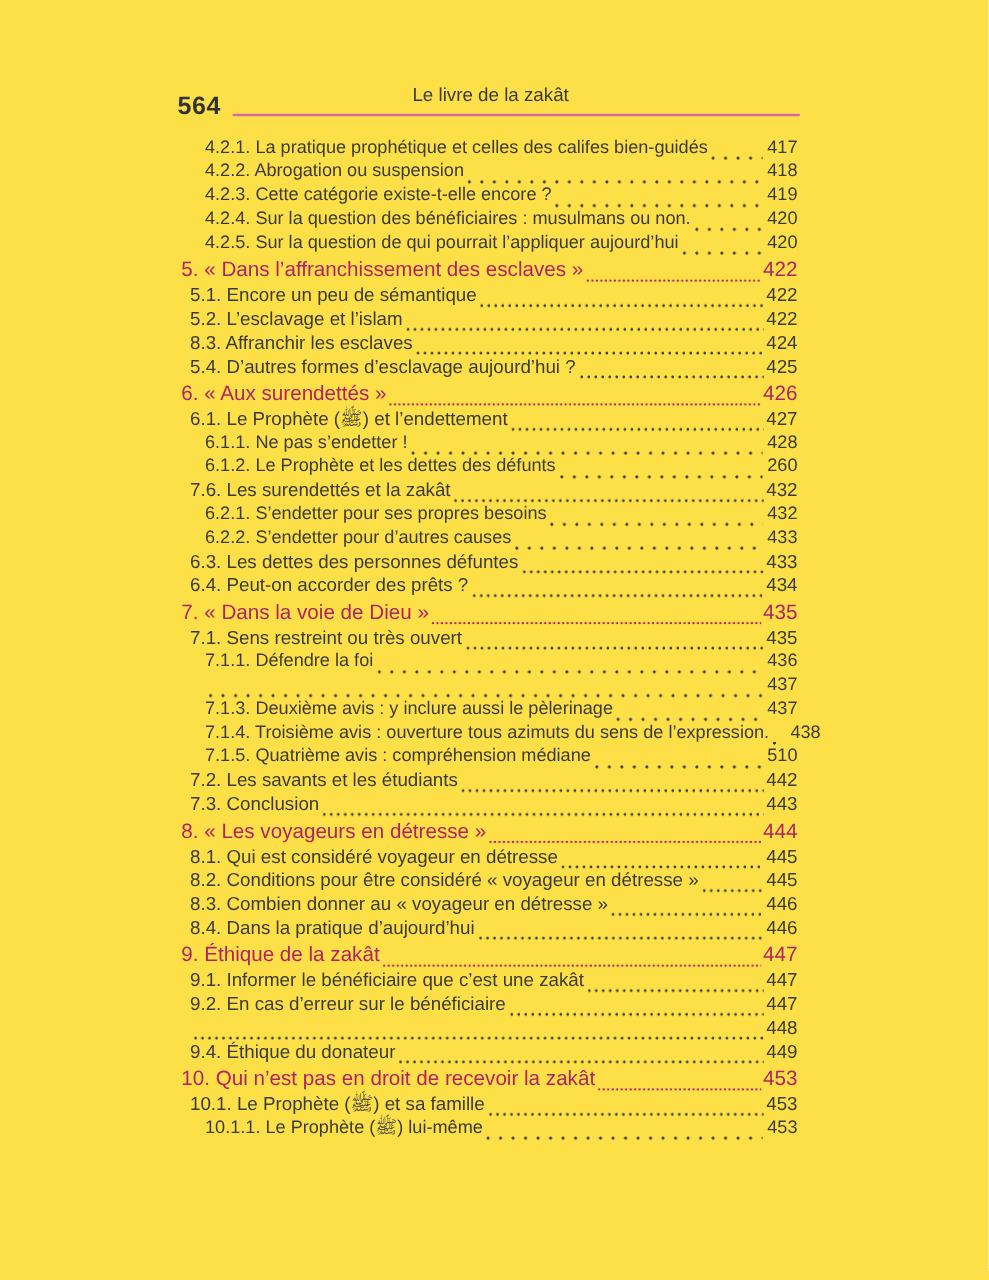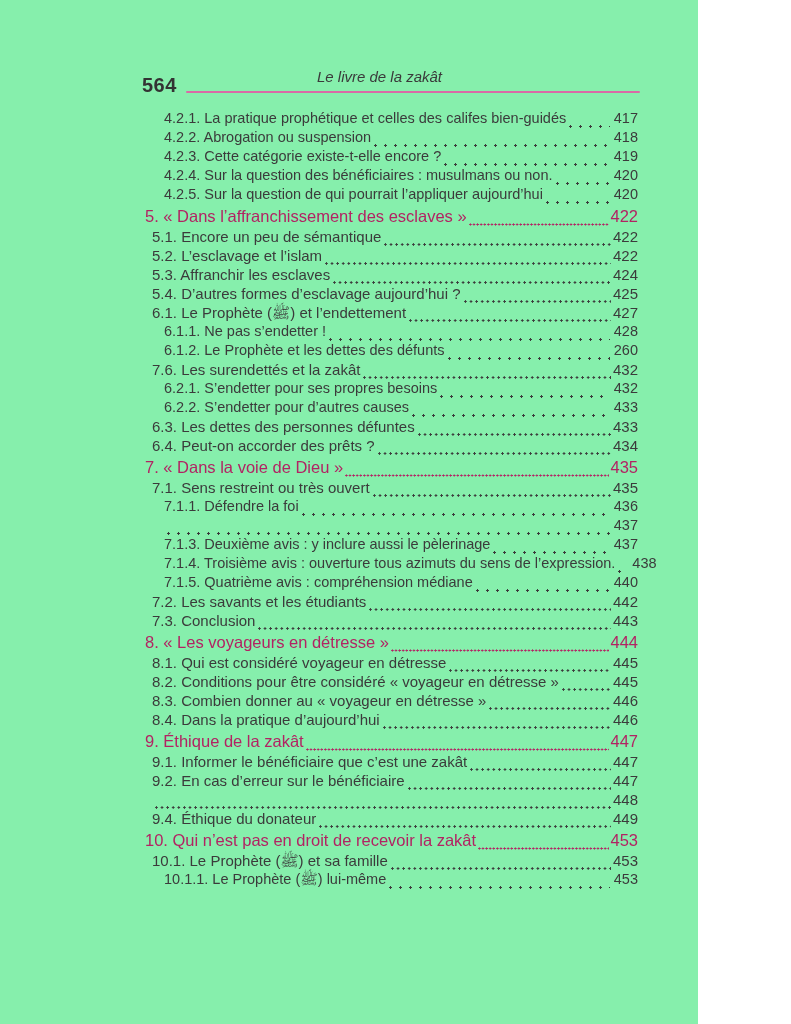--- a/index.html
+++ b/index.html
@@ -1,33 +1,33 @@
 <!DOCTYPE html>
 <html><head>
 <meta charset="utf-8">
 <style>
   html,body{margin:0;padding:0;background:#ffffff;}
   .page{
     position:relative;
-    width:698px;height:1024px;
-    background:#86efac;
+    width:791px;height:1024px;
+    background:#fde047;
     font-family:"Liberation Sans", sans-serif;
     overflow:hidden;
     --pink:#b22363;
     --rule:#da6aa6;
     --ink:#3b3b3b;
   }
   
   .folio{
     position:absolute;left:142px;top:74px;
     font-size:20px;font-weight:700;color:#333333;letter-spacing:.5px;
   }
   .running-title{
-    position:absolute;left:132px;top:68px;width:495px;
-    text-align:center;font-style:italic;font-size:15px;color:#3a3a3a;
+    position:absolute;left:145px;top:68px;width:495px;
+    text-align:center;font-size:15px;color:#3a3a3a;
   }
   .header-rule{
     position:absolute;left:186px;top:91px;width:454px;height:2px;
     background:var(--rule);border-radius:1px;
   }
   
   .toc{
     position:absolute;left:145px;top:109px;width:493px;
     color:var(--ink);
   }
@@ -113,31 +113,36 @@
     <span class="p">422</span>
   </div>
 
   <div class="row lvl2">
     <span class="t">5.2. L’esclavage et l’islam</span>
     <span class="leader"></span>
     <span class="p">422</span>
   </div>
 
   <div class="row lvl2">
-    <span class="t">5.3. Affranchir les esclaves</span>
+    <span class="t">8.3. Affranchir les esclaves</span>
     <span class="leader"></span>
     <span class="p">424</span>
   </div>
 
   <div class="row lvl2">
     <span class="t">5.4. D’autres formes d’esclavage aujourd’hui ?</span>
     <span class="leader"></span>
     <span class="p">425</span>
   </div>
 
+  <div class="row lvl1">
+    <span class="t">6. « Aux surendettés »</span>
+    <span class="leader"></span>
+    <span class="p">426</span>
+  </div>
 
   <div class="row lvl2">
     <span class="t">6.1. Le Prophète (ﷺ) et l’endettement</span>
     <span class="leader"></span>
     <span class="p">427</span>
   </div>
 
   <div class="row lvl3">
     <span class="t">6.1.1. Ne pas s’endetter !</span>
     <span class="leader"></span>
@@ -211,21 +216,21 @@
 
   <div class="row lvl3">
     <span class="t">7.1.4. Troisième avis : ouverture tous azimuts du sens de l’expression.</span>
     <span class="leader"></span>
     <span class="p">438</span>
   </div>
 
   <div class="row lvl3">
     <span class="t">7.1.5. Quatrième avis : compréhension médiane</span>
     <span class="leader"></span>
-    <span class="p">440</span>
+    <span class="p">510</span>
   </div>
 
   <div class="row lvl2">
     <span class="t">7.2. Les savants et les étudiants</span>
     <span class="leader"></span>
     <span class="p">442</span>
   </div>
 
   <div class="row lvl2">
     <span class="t">7.3. Conclusion</span>

